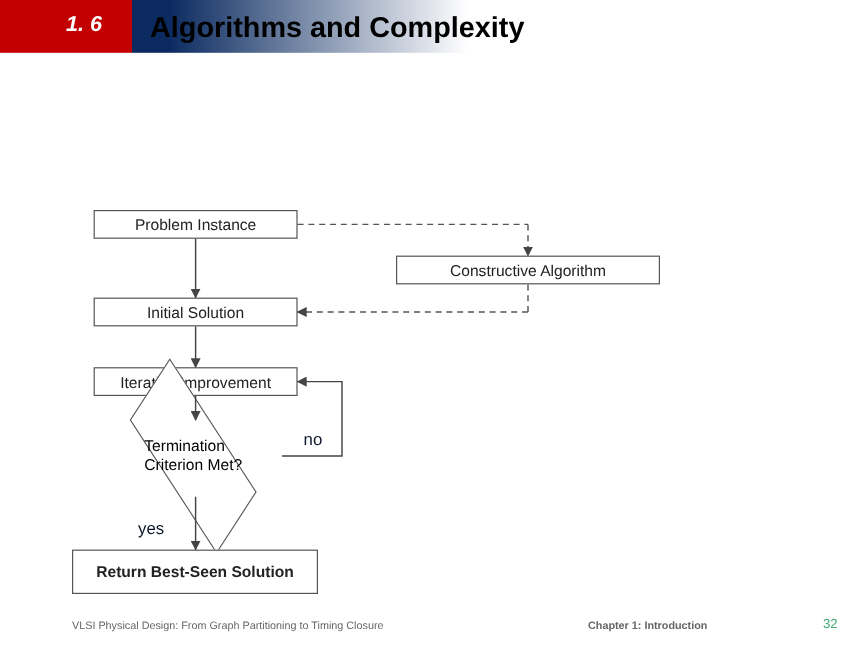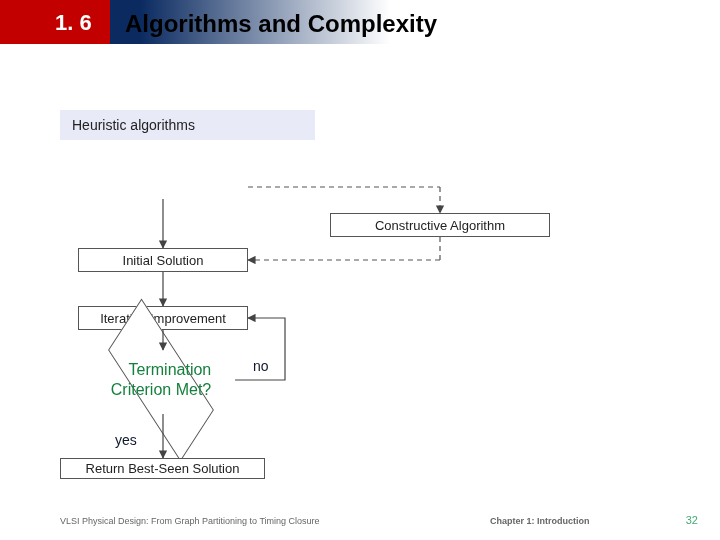--- a/index.html
+++ b/index.html
@@ -5,21 +5,21 @@
   * { box-sizing: border-box; margin: 0; padding: 0; }
   html, body { width: 720px; height: 540px; font-family: Arial, Helvetica, sans-serif; background: #fff; overflow: hidden; }
   .slide { position: relative; width: 720px; height: 540px; }
 
   .header-bar {
     position: absolute; left: 0; top: 0; width: 720px; height: 44px;
     background: linear-gradient(90deg, #c20000 0 110px, #0a2a60 110px 140px, #ffffff 390px 720px);
   }
   .sec-num {
     position: absolute; left: 55px; top: 10px;
-    font-size: 22px; font-weight: bold; color: #fff;
+    font-size: 18px; font-weight: bold; color: #fff; font-style: italic;
   }
   .title {
     position: absolute; left: 125px; top: 10px;
     font-size: 24px; font-weight: bold; color: #000;
   }
 
   .subhead-box {
     position: absolute; left: 60px; top: 110px;
     width: 255px; height: 30px;
     background: #e8eaf8; display: flex; align-items: center; padding-left: 12px;
@@ -29,31 +29,31 @@
   
   .box {
     position: absolute; border: 1px solid #555; background: #fff;
     display: flex; align-items: center; justify-content: center; text-align: center;
     font-size: 13px; color: #222; padding: 2px 6px;
   }
   .box.probleminst  { left: 78px;  top: 175px; width: 170px; height: 24px; }
   .box.constructive { left: 330px; top: 213px; width: 220px; height: 24px; }
   .box.initialsol   { left: 78px;  top: 248px; width: 170px; height: 24px; }
   .box.iterimp      { left: 78px;  top: 306px; width: 170px; height: 24px; }
-  .box.returnbest   { left: 60px;  top: 458px; width: 205px; height: 21px; }
+  .box.returnbest   { left: 60px;  top: 458px; width: 205px; height: 37px; font-weight: bold; }
 
   
   .diamond {
     position: absolute; left: 96px; top: 350px; width: 130px; height: 60px;
     border: 1px solid #555; background: #fff; transform: rotate(45deg) skew(12deg,12deg);
   }
   .diamond-label {
     position: absolute; left: 96px; top: 350px; width: 130px; height: 60px;
-    display: flex; align-items: center; justify-content: center; text-align: right;
-    font-size: 16px; color: #15803d; line-height: 1.25;
+    display: flex; align-items: center; justify-content: center; text-align: left;
+    font-size: 13px; color: #000000; line-height: 1.25;
   }
 
   .lbl { position: absolute; font-size: 14px; color: #0f172a; }
   .lbl.no  { left: 253px; top: 358px; }
   .lbl.yes { left: 115px; top: 432px; }
 
   svg.arrows { position: absolute; left: 0; top: 0; width: 720px; height: 540px; pointer-events: none; }
 
   .footer { position: absolute; left: 60px; bottom: 14px; right: 22px; font-size: 9px; color: #666; display: flex; justify-content: space-between; align-items: flex-end; }
   .footer .mid { position: absolute; left: 430px; bottom: 0; font-size: 9px; color: #666; font-weight: bold; }
@@ -61,22 +61,22 @@
 </style>
 </head>
 <body>
 
 <div class="slide">
 
   <div class="header-bar"></div>
   <div class="sec-num">1. 6</div>
   <div class="title">Algorithms and Complexity</div>
 
-  <div class="subhead-box">Heuristic algorithms</div>
 
+  <div class="box probleminst">Problem Instance</div>
   <div class="box constructive">Constructive Algorithm</div>
   <div class="box initialsol">Initial Solution</div>
   <div class="box iterimp">Iterative Improvement</div>
 
   <div class="diamond"></div>
   <div class="diamond-label" style="white-space:pre-line">Termination
 Criterion Met?</div>
 
   <span class="lbl no">no</span>
   <span class="lbl yes">yes</span>

